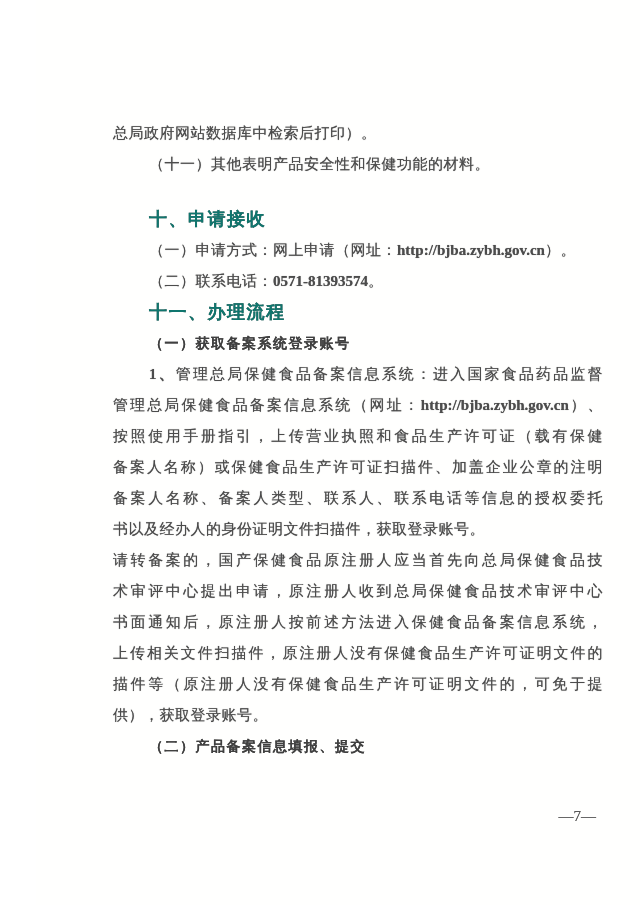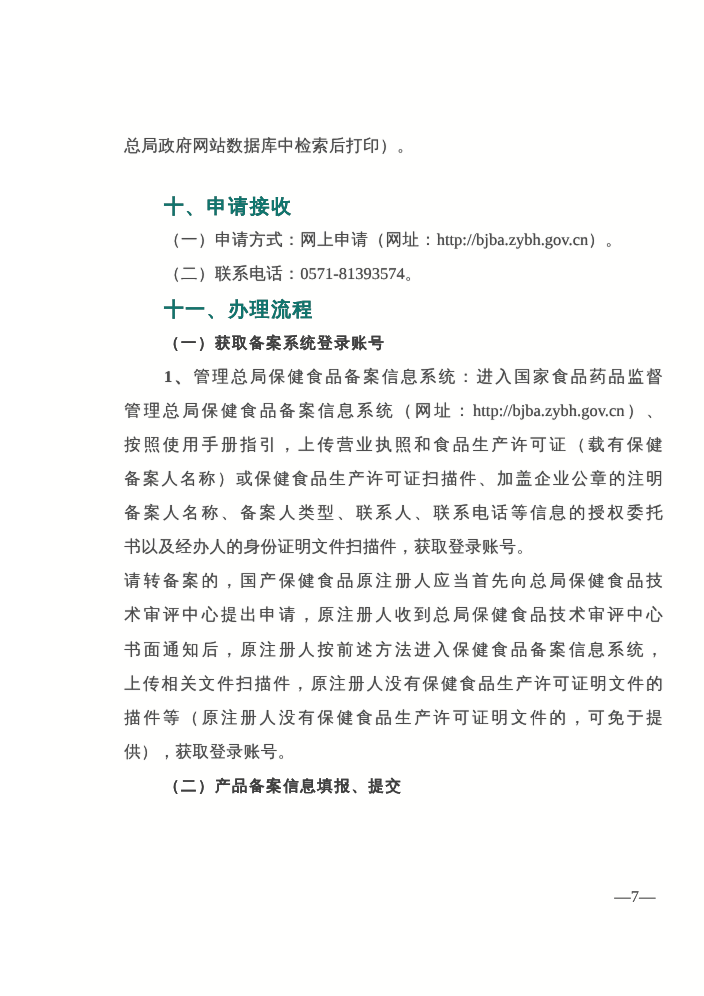--- a/index.html
+++ b/index.html
@@ -47,21 +47,21 @@
     text-shadow: 0 0 0.6px rgba(60,60,60,0.9);
   }
   .h-kai {
     font-weight: 700;
     font-size: 14px;
     color: #404040;
     letter-spacing: 1.5px;
     text-shadow: 0 0 0.6px rgba(64,64,64,0.9);
   }
   .latin-b {
-    font-weight: 400;
+    font-weight: 700;
     font-family: "Liberation Serif", serif;
     letter-spacing: 0;
   }
   .num-b { font-weight: 700; }
   .spacer { height: 24px; }
   .pagenum {
     position: absolute;
     top: 806px; right: 80px;
     font-size: 15px;
     line-height: 20px;
@@ -71,20 +71,23 @@
   }
 </style>
 </head>
 <body>
 
 <div class="page">
   <div class="content">
 
     <div class="line">
       <span>总局政府网站数据库中检索后打印）。</span>
+    </div>
+    <div class="line ind">
+      <span>（十一）其他表明产品安全性和保健功能的材料。</span>
     </div>
 
     <div class="spacer"></div>
 
     <div class="line h-sans ind">
       <span>十、申请接收</span>
     </div>
 
     <div class="line ind">
       <span>（一）申请方式：网上申请（网址：</span><span class="latin-b">http://bjba.zybh.gov.cn</span><span>）。</span>

